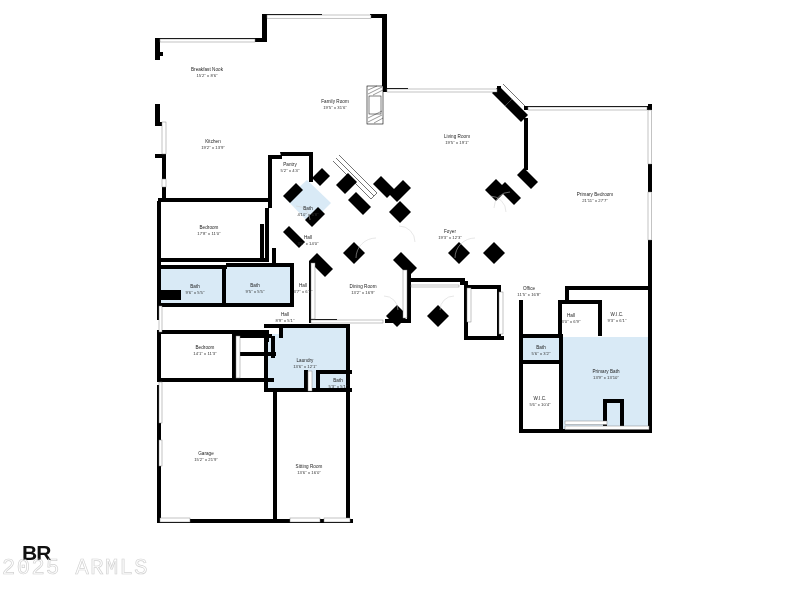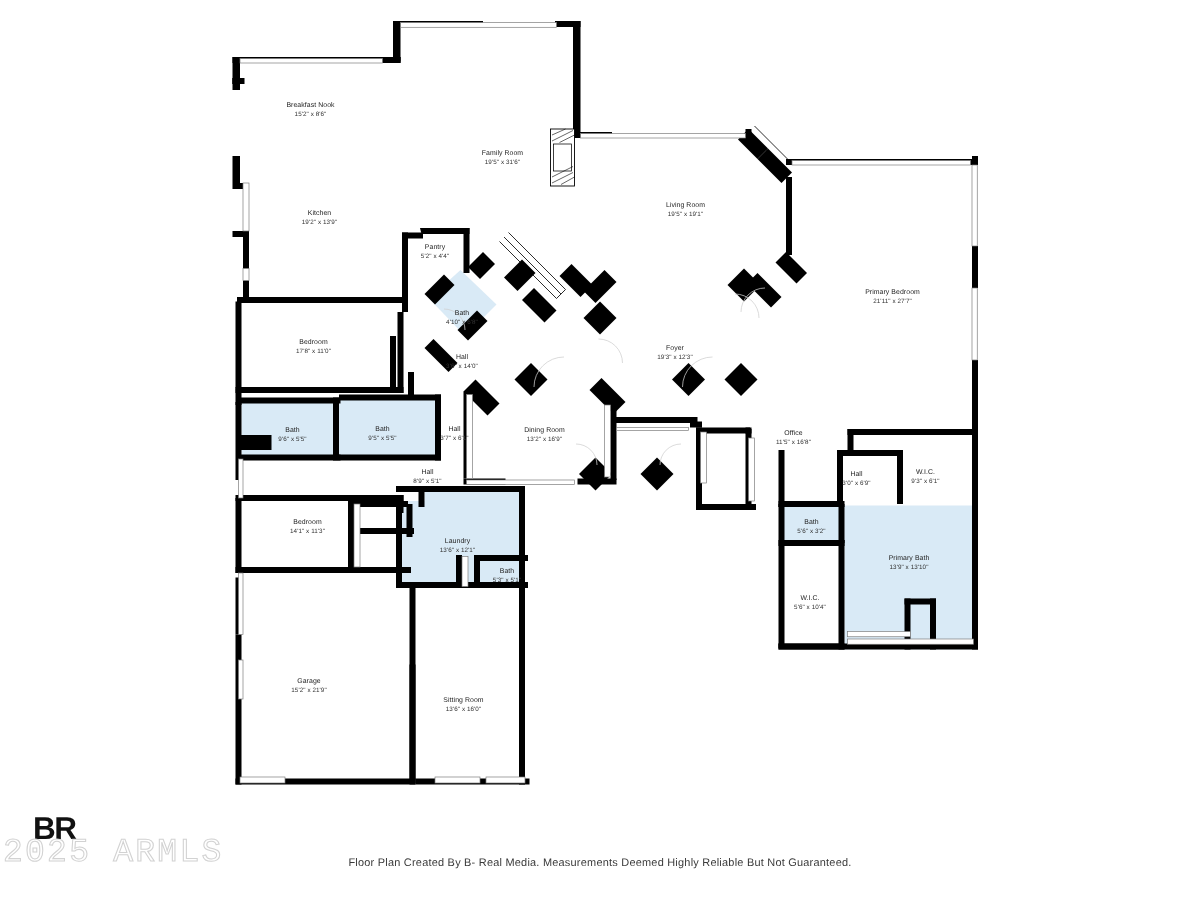--- a/index.html
+++ b/index.html
@@ -417,14 +417,13 @@
         </g>
         <g>
           <text class="rm-label" x="309" y="468">Sitting Room</text>
           <text class="rm-dim" x="309" y="474">13'6" x 16'0"</text>
         </g>
       </g>
   </svg>
 
   <div id="brand-logo">BR</div>
   <div id="watermark">2025 ARMLS</div>
-  <div id="footer-text">Floor Plan Created By B- Real Media. Measurements Deemed Highly Reliable But Not Guaranteed.</div>
 </div>
 
 </body></html>

